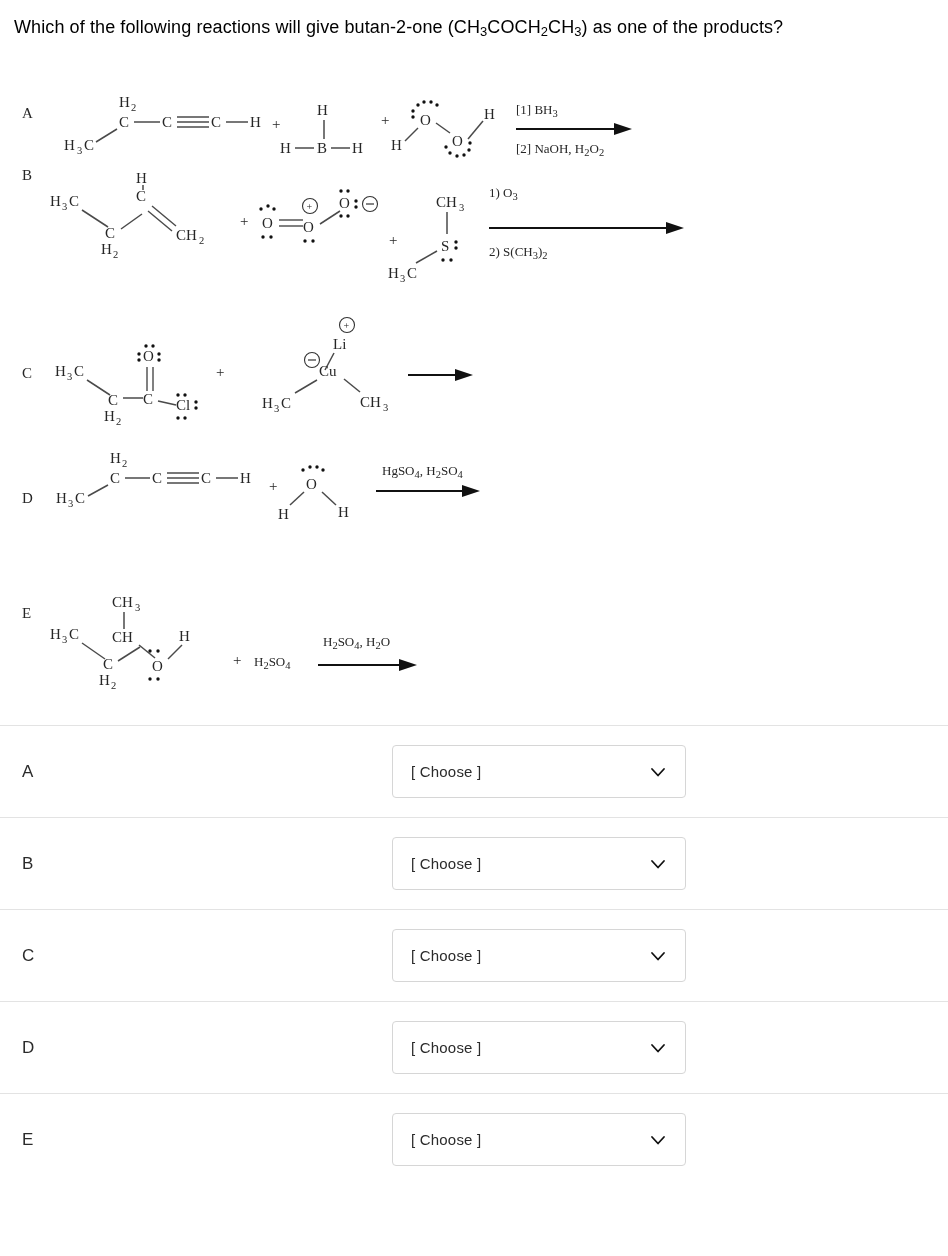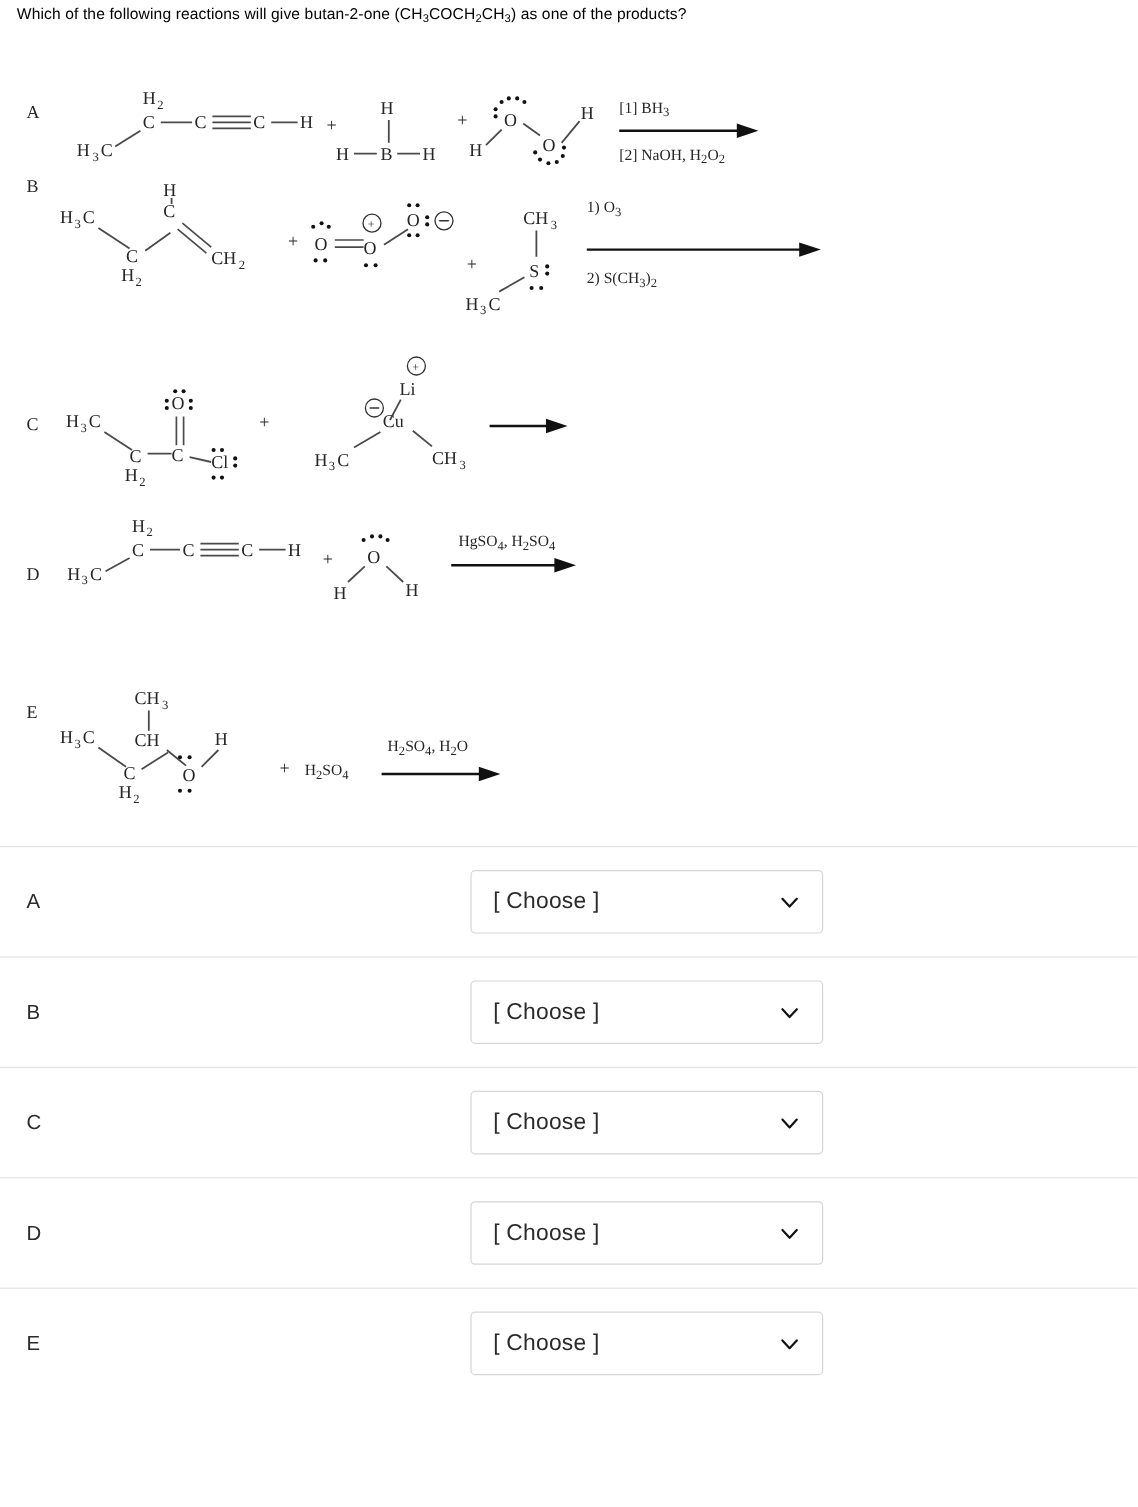--- a/index.html
+++ b/index.html
@@ -8,24 +8,24 @@
     background: #ffffff;
     width: 948px;
   }
   body {
     font-family: "Liberation Sans", sans-serif;
     color: #1a1a1a;
   }
   .page { width: 948px; position: relative; }
 
   .question-title {
-    font-size: 13px;
+    font-size: 18px;
     font-weight: 400;
     color: #000;
-    padding: 4px 10px 2px 14px;
+    padding: 16px 10px 2px 14px;
     line-height: 1.3;
     letter-spacing: 0.1px;
   }
   .question-title sub { font-size: 0.72em; vertical-align: -0.25em; }
 
   .reactions { position: relative; width: 948px; }
   .rxn-row { position: relative; width: 948px; }
   .rxn-svg { display: block; }
 
   
@@ -50,21 +50,21 @@
     width: 294px;
     height: 53px;
     border: 1px solid #d6d6d6;
     border-radius: 4px;
     background: #fff;
     display: flex;
     align-items: center;
     cursor: pointer;
   }
   .select-value {
-    font-size: 19px;
+    font-size: 15px;
     color: #2b2b2b;
     padding-left: 18px;
     font-family: "Liberation Sans", sans-serif;
     letter-spacing: 0.2px;
   }
   .chevron {
     position: absolute;
     right: 18px;
     top: 50%;
     transform: translateY(-50%);

